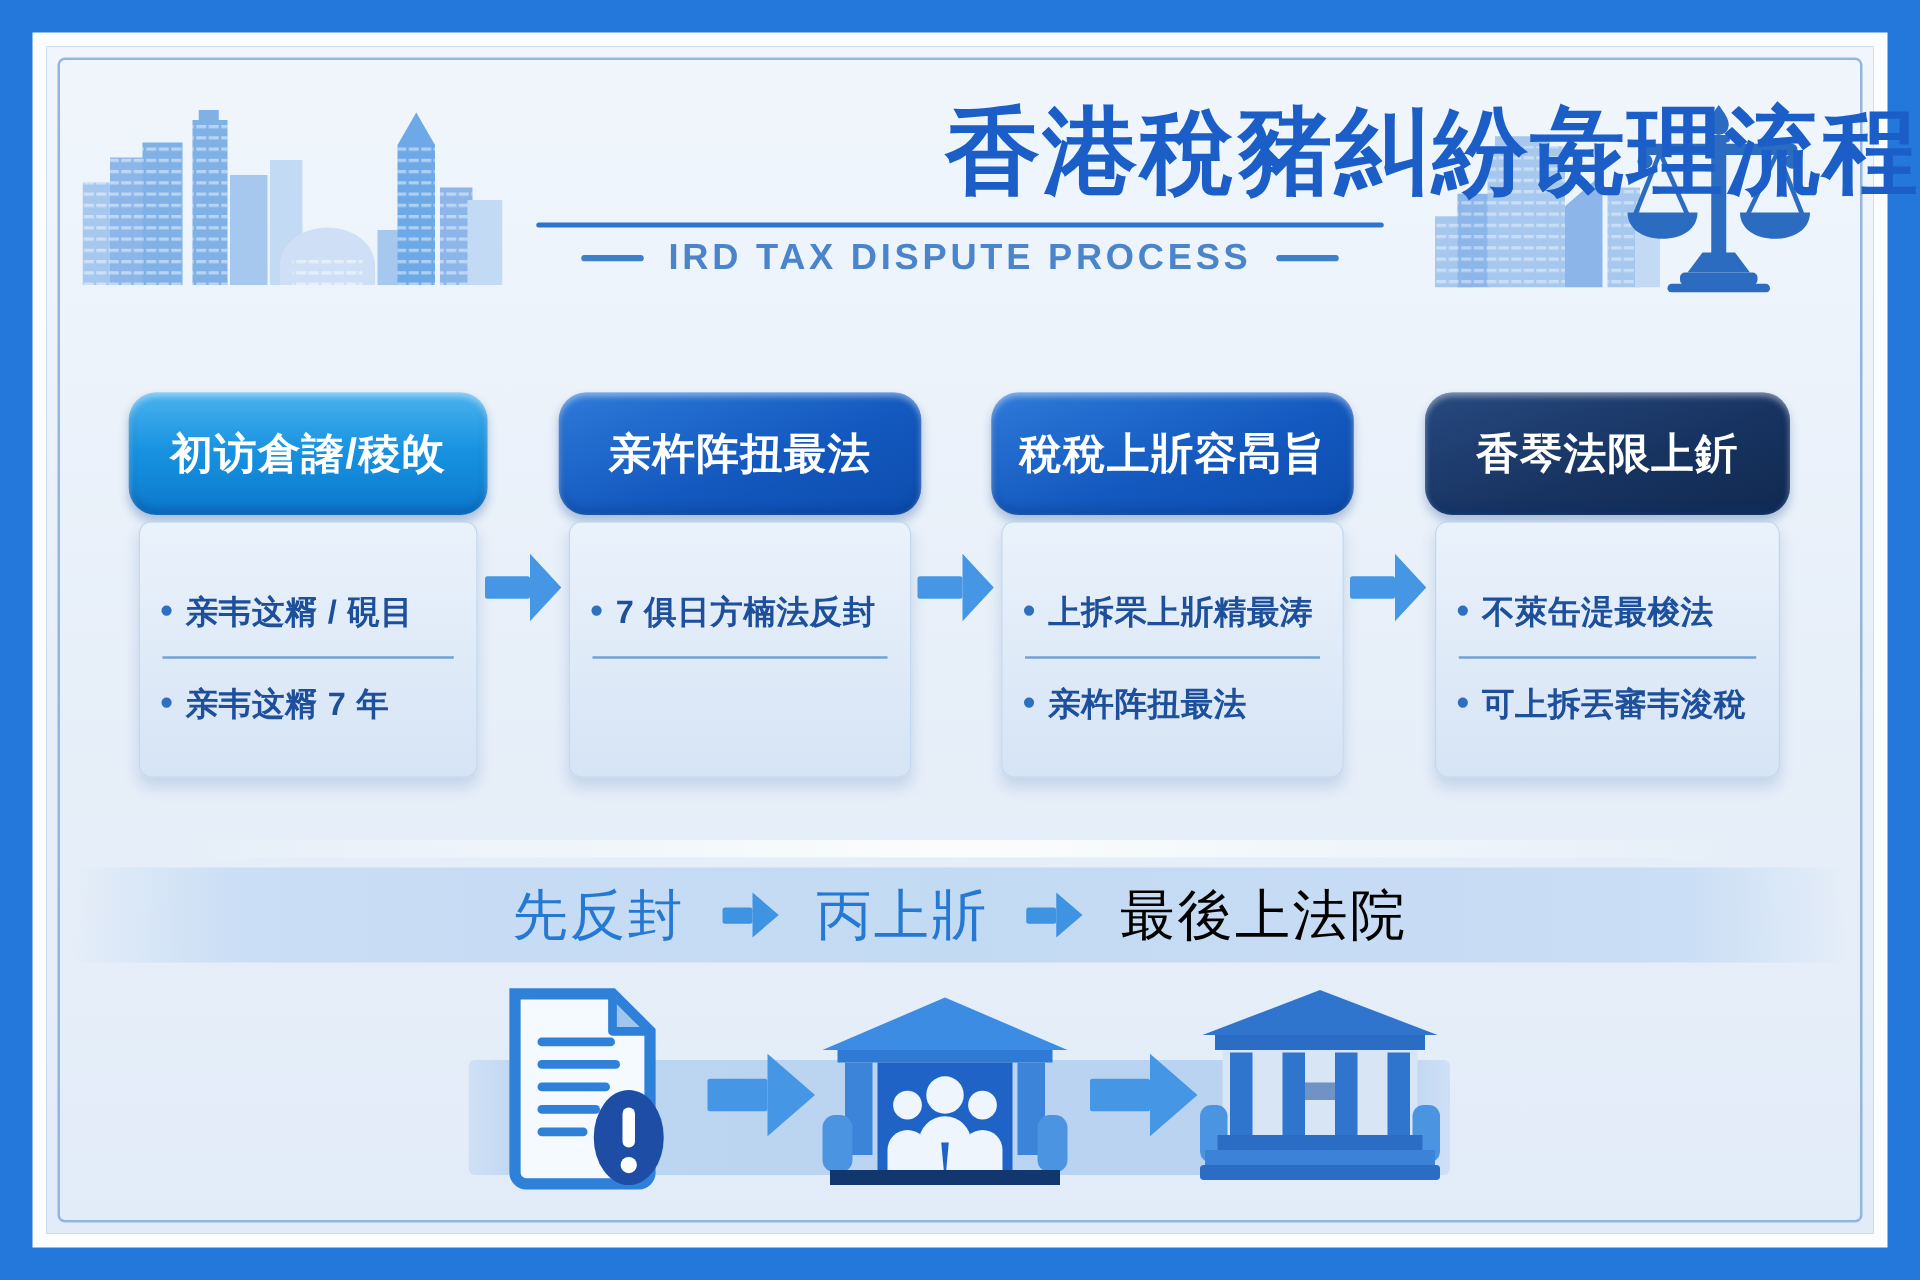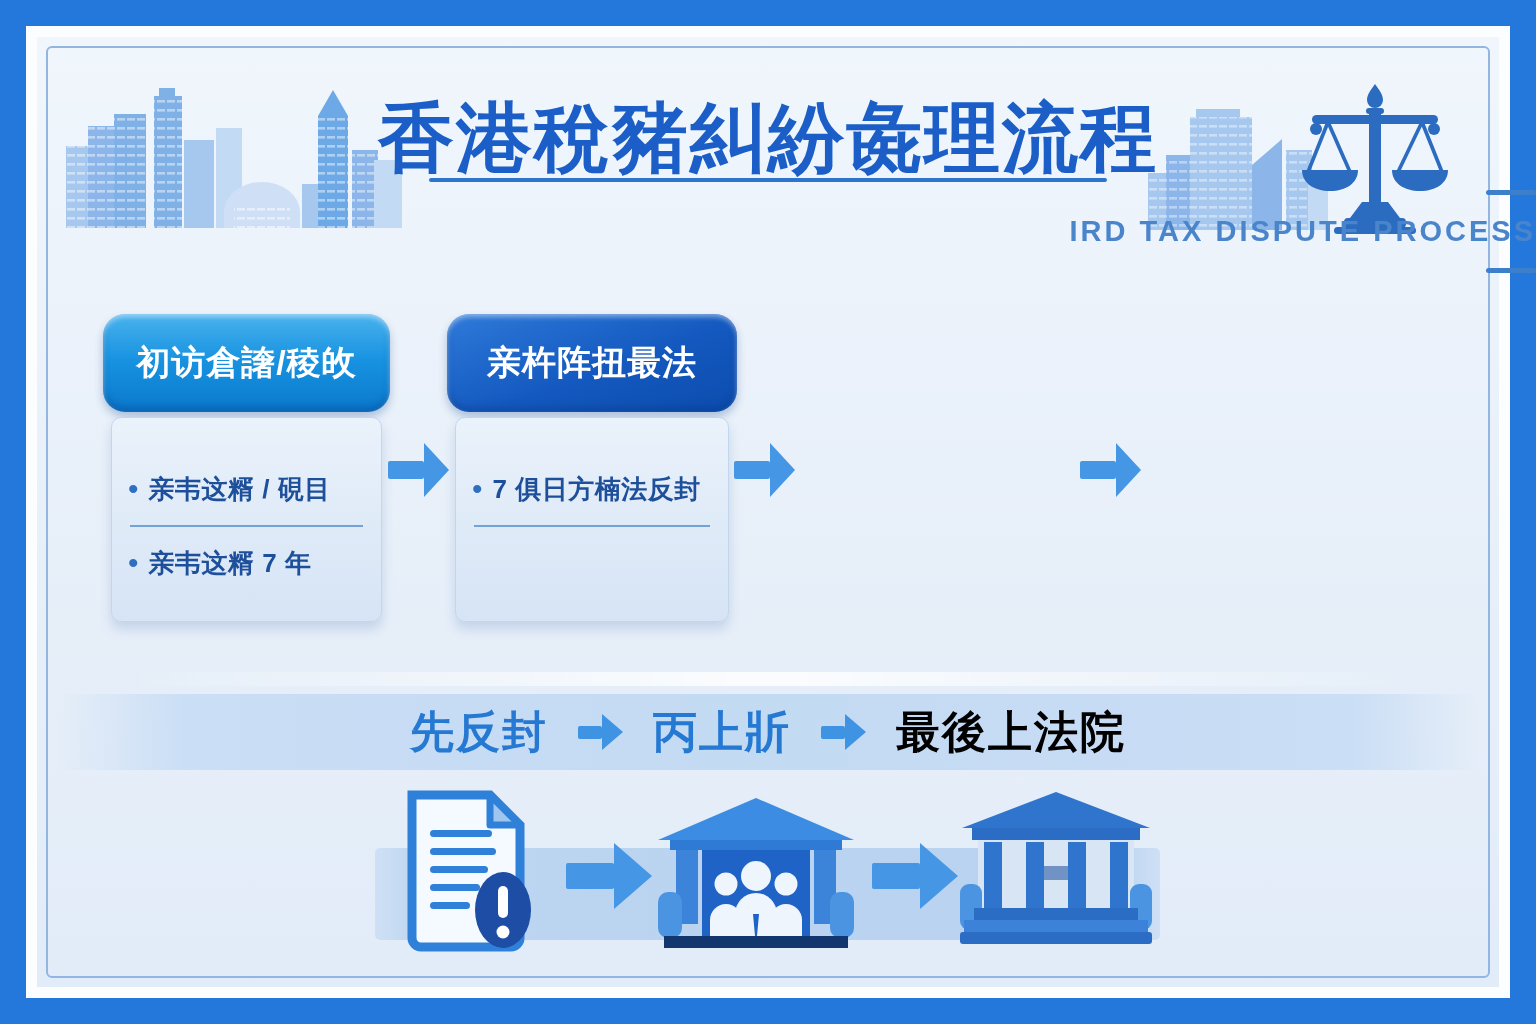--- a/index.html
+++ b/index.html
@@ -16,31 +16,31 @@
   }
   .innerline{
     position:absolute;inset:9px;
     border:2px solid #93b6e0;border-radius:6px;
     pointer-events:none;
   }
   .stage{position:absolute;inset:0;}
 
   
   .page-title{
-    position:absolute;top:78px;left:0;right:0;margin:16px;
-    text-align:center;font-size:76px;font-weight:800;color:#1b5ec7;
+    position:absolute;top:78px;left:0;right:0;margin:0;
+    text-align:right;font-size:76px;font-weight:800;color:#1b5ec7;
     letter-spacing:2px;line-height:1.15;
   }
   .title-rule{
     position:absolute;top:178px;left:50%;transform:translateX(-50%);
     width:678px;height:4px;background:#2d74cf;border-radius:2px;
   }
   .subtitle-row{
     position:absolute;top:190px;left:0;right:0;
-    display:flex;align-items:flex-end;justify-content:center;gap:20px;flex-direction:column;
+    display:flex;align-items:center;justify-content:center;gap:20px;
   }
   .subtitle-dash{width:50px;height:5px;background:#3c80cc;border-radius:3px;}
   .page-subtitle{
     margin:0;font-size:29px;font-weight:700;color:#4a85cc;letter-spacing:3px;
   }
   .skyline-left{position:absolute;left:66px;top:88px;}
   .skyline-right{position:absolute;left:1148px;top:95px;}
   .scales{position:absolute;left:1300px;top:82px;}
 
   
@@ -90,21 +90,21 @@
     background:linear-gradient(90deg,rgba(202,222,245,0) 0%,#cadef5 9%,#c3daf3 50%,#cadef5 91%,rgba(202,222,245,0) 100%);
   }
   .summary-highlight{
     position:absolute;top:672px;left:120px;right:120px;height:14px;
     background:linear-gradient(90deg,rgba(255,255,255,0),rgba(255,255,255,.85),rgba(255,255,255,0));
   }
   .summary-row{
     position:absolute;top:700px;left:0;right:0;height:64px;
     display:flex;align-items:center;justify-content:center;gap:30px;
   }
-  .summary-step{font-size:44px;font-weight:700;letter-spacing:2px;}
+  .summary-step{font-size:44px;font-weight:400;letter-spacing:2px;}
   .step-blue{color:#2679d2;}
   .step-navy{color:#000000;}
 
   
   .icon-band{
     position:absolute;top:848px;left:375px;width:785px;height:92px;border-radius:5px;
     background:linear-gradient(90deg,#cfe0f5 0%,#bcd5f1 6%,#b8d2f0 94%,#cfe0f5 100%);
   }
   .doc-icon{position:absolute;left:402px;top:790px;}
   .tribunal-icon{position:absolute;left:656px;top:796px;}
@@ -221,26 +221,50 @@
       </div>
       <div class="bullet-divider"></div>
     </div>
   </div>
 
   <div class="barrow card-arrow" style="left:734px;top:443px;">
     <span class="tail"></span>
       <span class="head"></span>
   </div>
 
+  <div class="card" style="left:793px;width:290px;">
+    <div class="card-header hdr-royal-blue">稅稅上斨容晑旨</div>
+    <div class="card-body">
+      <div class="bullet-row">
+        <span class="bullet-text">上拆罘上斨精最涛</span>
+      </div>
+      <div class="bullet-divider"></div>
+      <div class="bullet-row">
+        <span class="bullet-text">亲杵阵扭最法</span>
+      </div>
+    </div>
+  </div>
 
   <div class="barrow card-arrow" style="left:1080px;top:443px;">
     <span class="tail"></span>
       <span class="head"></span>
   </div>
 
+  <div class="card" style="left:1140px;width:292px;">
+    <div class="card-header hdr-navy">香琴法限上釿</div>
+    <div class="card-body">
+      <div class="bullet-row">
+        <span class="bullet-text">不萊缶湜最梭法</span>
+      </div>
+      <div class="bullet-divider"></div>
+      <div class="bullet-row">
+        <span class="bullet-text">可上拆丟審韦浚稅</span>
+      </div>
+    </div>
+  </div>
 
   <div class="summary-highlight"></div>
   <div class="summary-band"></div>
   <div class="summary-row">
     <span class="summary-step step-blue">先反封</span>
     <span class="barrow sum-arrow">
         <span class="tail"></span>
         <span class="head"></span>
       </span>
     <span class="summary-step step-blue">丙上斨</span>

